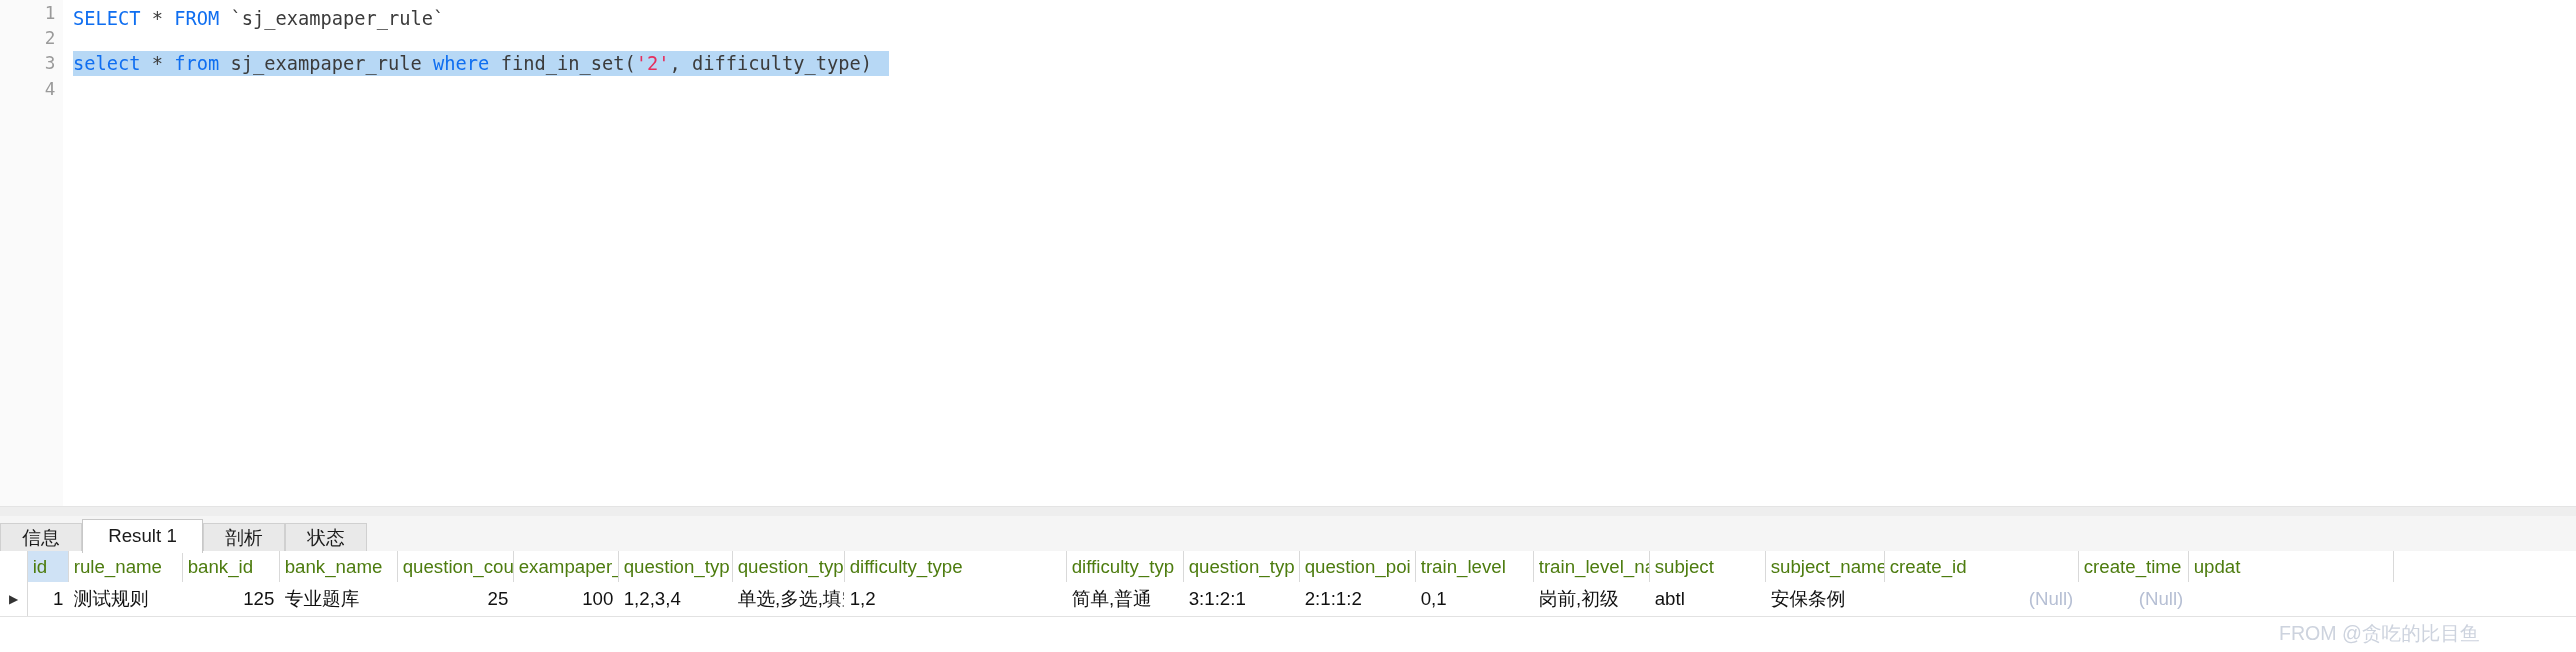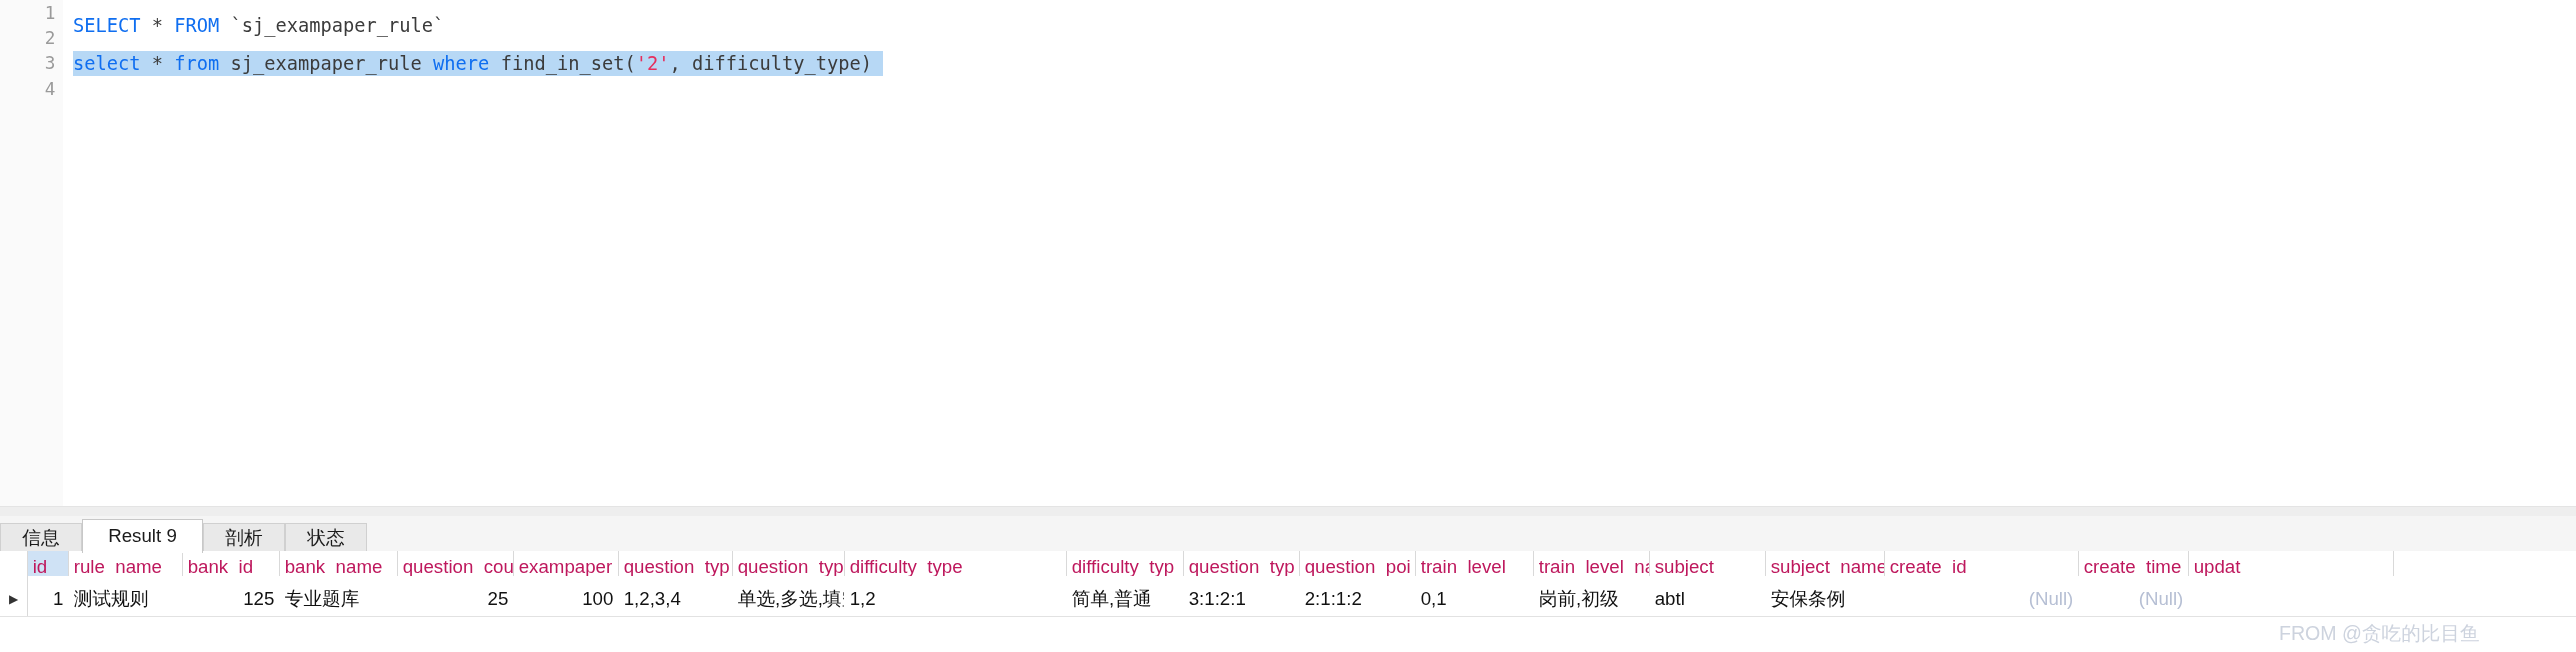--- a/index.html
+++ b/index.html
@@ -57,21 +57,21 @@
     left: 0;
     height: 25px;
     line-height: 25px;
     white-space: pre;
     font-family: "DejaVu Sans Mono", monospace;
     font-size: 18.7px;
     color: #3b3b3b;
   }
   .code-line.sel {
     background: #b7d8f5;
-    padding-right: 11px;
+    padding-right: 17px;
   }
   .kw { color: #0f6ef0; }
   .str { color: #e62e5c; }
   .plain { color: #3b3b3b; }
 
   
   .splitter {
     position: absolute;
     left: 0;
     top: 506px;
@@ -148,25 +148,25 @@
   }
   .grid-body {
     top: 31px;
     height: 34px;
     background: #ffffff;
     border-bottom: 0.9px solid #e2e2e2;
   }
   .cell {
     display: inline-block;
     box-sizing: border-box;
-    height: 25px;
+    height: 31px;
     line-height: 31px;
     padding: 0 4.7px;
     font-size: 18.7px;
-    color: #be185d;
+    color: #4d7c0f;
     border-right: 0.9px solid #d9d9d9;
     overflow: hidden;
     white-space: nowrap;
     vertical-align: top;
   }
   .grid-body .cell {
     height: 34px;
     line-height: 34px;
     border-right: 0.9px solid transparent;
     color: #111111;
@@ -213,33 +213,33 @@
 <div id="app">
 
   <div class="editor">
     <div class="gutter" id="gutter">
         <div class="gutter-num" style="top: 0.9px;">1</div>
         <div class="gutter-num" style="top: 26px;">2</div>
         <div class="gutter-num" style="top: 51px;">3</div>
         <div class="gutter-num" style="top: 77px;">4</div>
       </div>
     <div class="code-lines" id="code-lines">
-        <div class="code-line" style="top: 13px;"><span class="kw">SELECT</span><span class="plain"> </span><span class="plain">*</span><span class="plain"> </span><span class="kw">FROM</span><span class="plain"> `sj_exampaper_rule`</span></div>
+        <div class="code-line" style="top: 6px;"><span class="kw">SELECT</span><span class="plain"> </span><span class="plain">*</span><span class="plain"> </span><span class="kw">FROM</span><span class="plain"> `sj_exampaper_rule`</span></div>
         <div class="code-line" style="top: 26px;">&nbsp;</div>
         <div class="code-line sel" style="top: 51px;"><span class="kw">select</span><span class="plain"> </span><span class="plain">*</span><span class="plain"> </span><span class="kw">from</span><span class="plain"> sj_exampaper_rule </span><span class="kw">where</span><span class="plain"> find_in_set(</span><span class="str">'2'</span><span class="plain">, difficulty_type)</span></div>
         <div class="code-line" style="top: 77px;">&nbsp;</div>
       </div>
   </div>
 
   <div class="splitter"></div>
 
   <div class="result-pane">
     <div class="tabbar" id="tabbar">
         <div class="tab" style="left: 0px; width: 82px;">信息</div>
-        <div class="tab active" style="left: 82px; width: 121px;">Result 9</div>
+        <div class="tab active" style="left: 82px; width: 121px;">Result 1</div>
         <div class="tab" style="left: 203px; width: 82px;">剖析</div>
         <div class="tab" style="left: 285px; width: 82px; font-family: Liberation Serif, serif;">状态</div>
       </div>
     <div class="grid">
       <div class="grid-row grid-head" id="grid-head"><div class="corner"></div><div class="cell sel-head" style="width: 41px;">id</div><div class="cell" style="width: 114px;">rule_name</div><div class="cell" style="width: 97px;">bank_id</div><div class="cell" style="width: 118px;">bank_name</div><div class="cell" style="width: 116px;">question_cou</div><div class="cell" style="width: 105px;">exampaper_p</div><div class="cell" style="width: 114px;">question_typ</div><div class="cell" style="width: 112px;">question_typ</div><div class="cell" style="width: 222px;">difficulty_type</div><div class="cell" style="width: 117px;">difficulty_typ</div><div class="cell" style="width: 116px;">question_typ</div><div class="cell" style="width: 116px;">question_poi</div><div class="cell" style="width: 118px;">train_level</div><div class="cell" style="width: 116px;">train_level_na</div><div class="cell" style="width: 116px;">subject</div><div class="cell" style="width: 119px;">subject_name</div><div class="cell" style="width: 194px;">create_id</div><div class="cell" style="width: 110px;">create_time</div><div class="cell" style="width: 205px;">updat</div></div>
       <div class="grid-row grid-body" id="grid-body"><div class="rowmark">▶</div><div class="cell num" style="width: 41px;">1</div><div class="cell" style="width: 114px;">测试规则</div><div class="cell num" style="width: 97px;">125</div><div class="cell" style="width: 118px;">专业题库</div><div class="cell num" style="width: 116px;">25</div><div class="cell num" style="width: 105px;">100</div><div class="cell" style="width: 114px;">1,2,3,4</div><div class="cell" style="width: 112px;">单选,多选,填空</div><div class="cell" style="width: 222px;">1,2</div><div class="cell" style="width: 117px;">简单,普通</div><div class="cell" style="width: 116px;">3:1:2:1</div><div class="cell" style="width: 116px;">2:1:1:2</div><div class="cell" style="width: 118px;">0,1</div><div class="cell" style="width: 116px;">岗前,初级</div><div class="cell" style="width: 116px;">abtl</div><div class="cell" style="width: 119px;">安保条例</div><div class="cell null" style="width: 194px;">(Null)</div><div class="cell null" style="width: 110px;">(Null)</div><div class="cell" style="width: 205px;"></div></div>
     </div>
   </div>
 
   <div class="watermark">FROM @贪吃的比目鱼</div>

